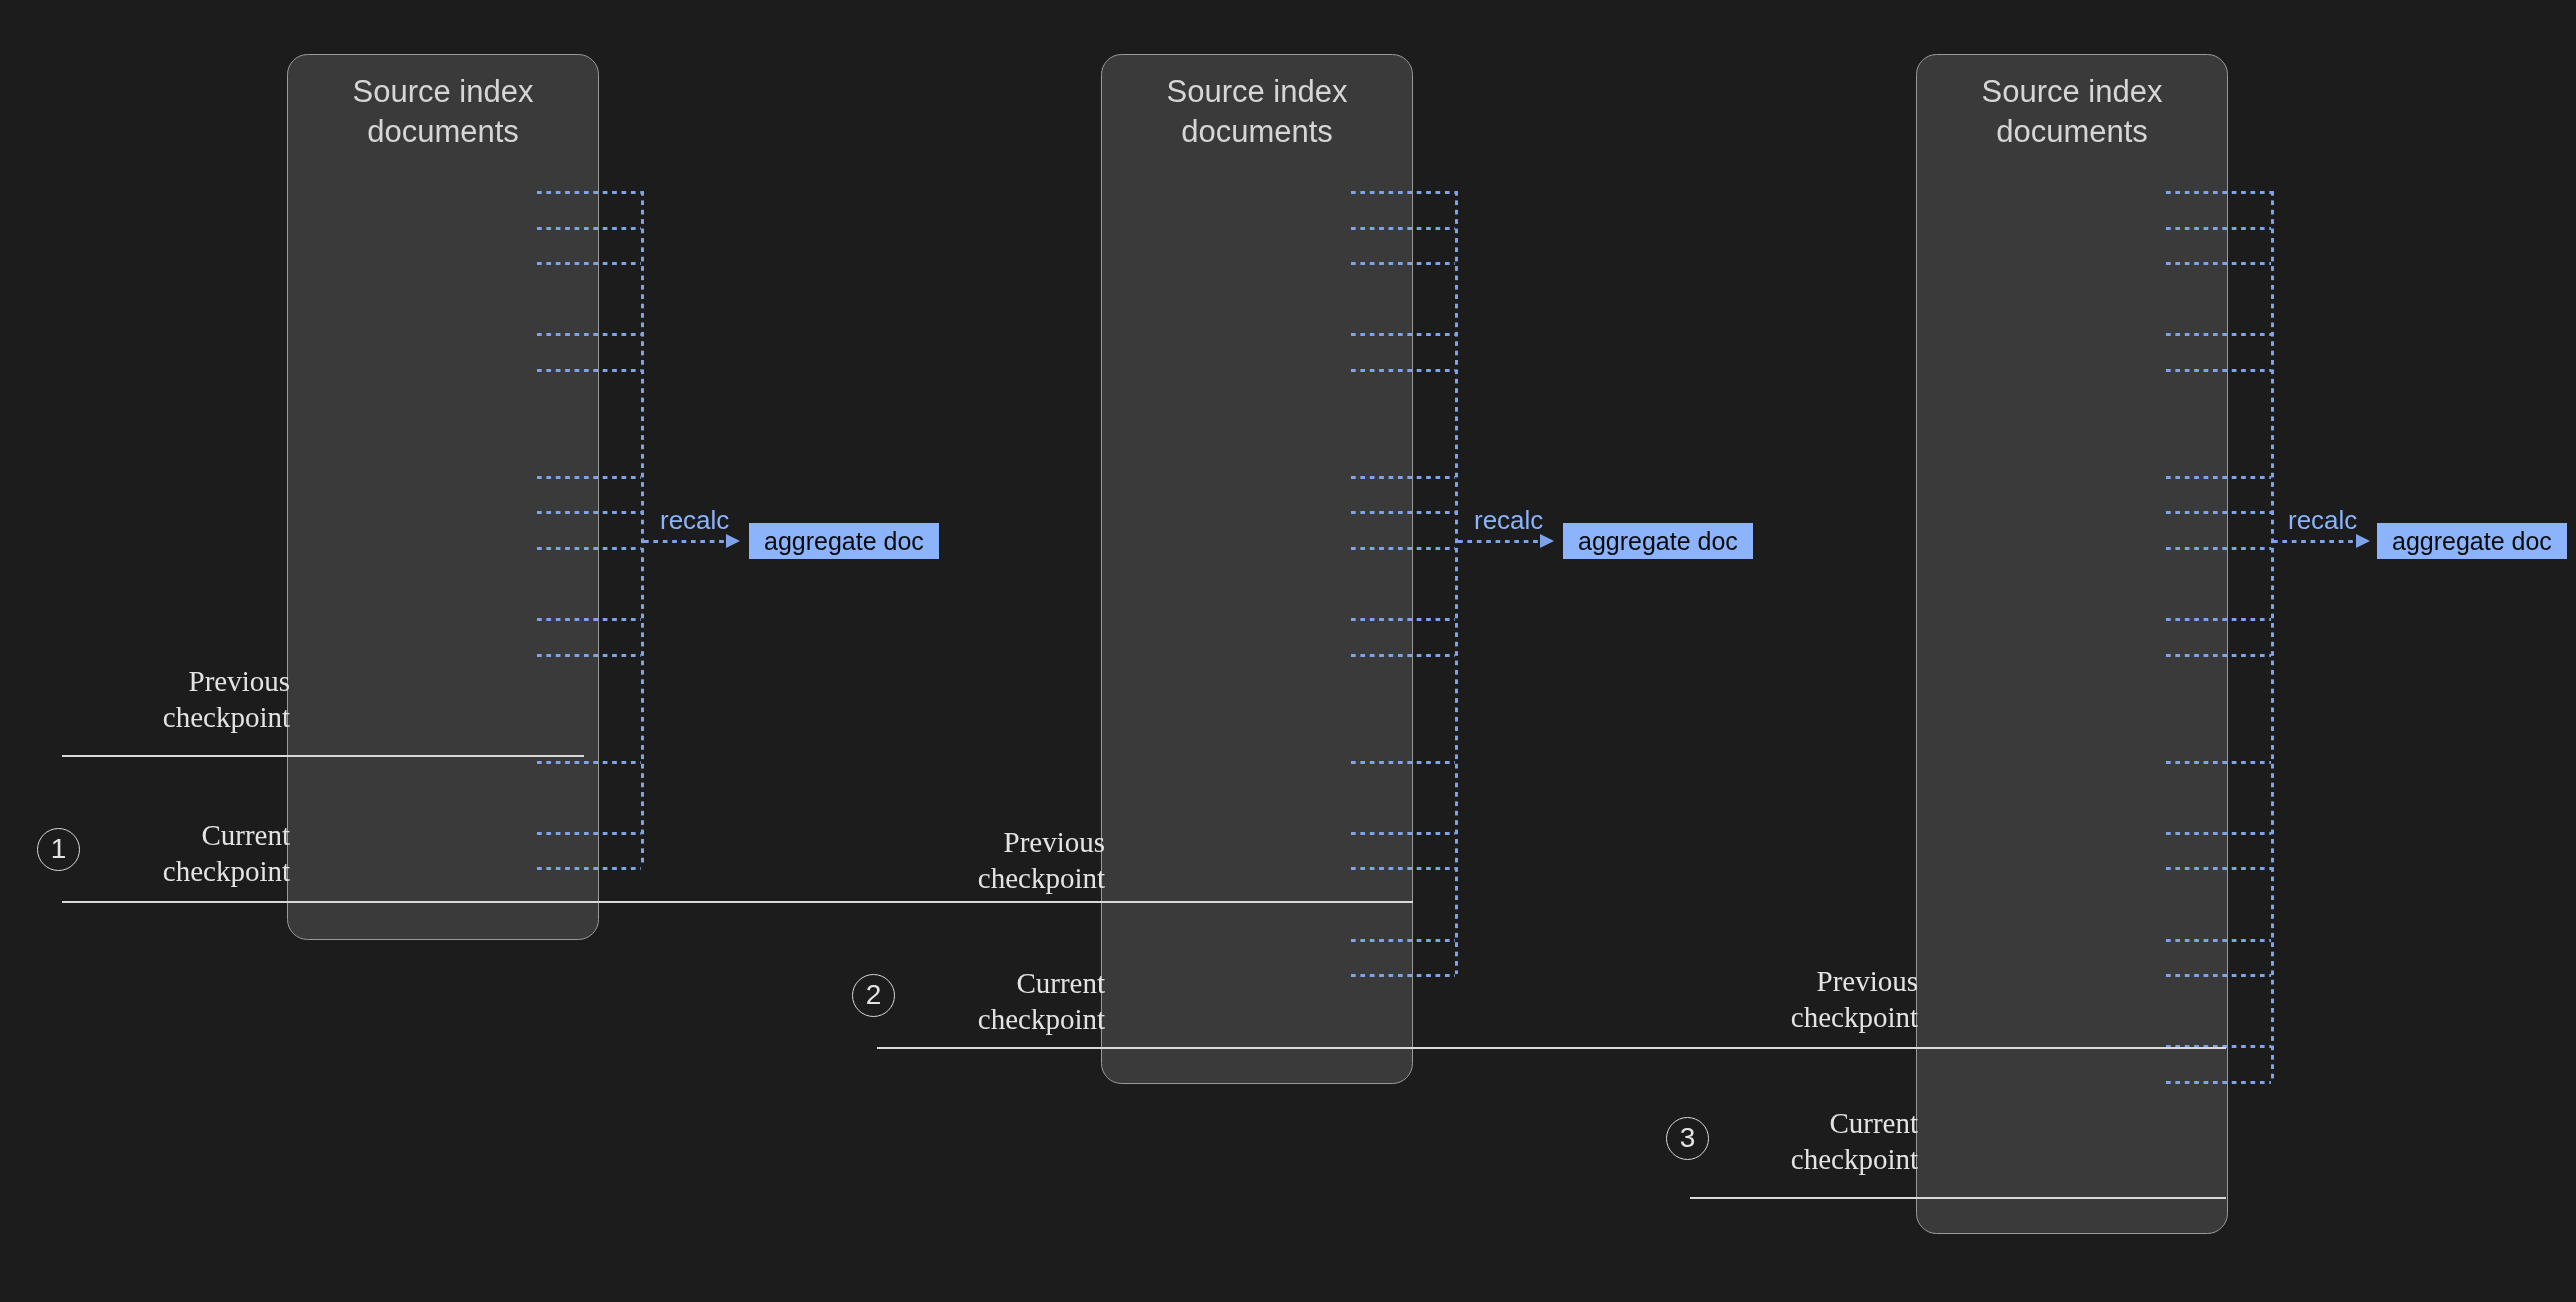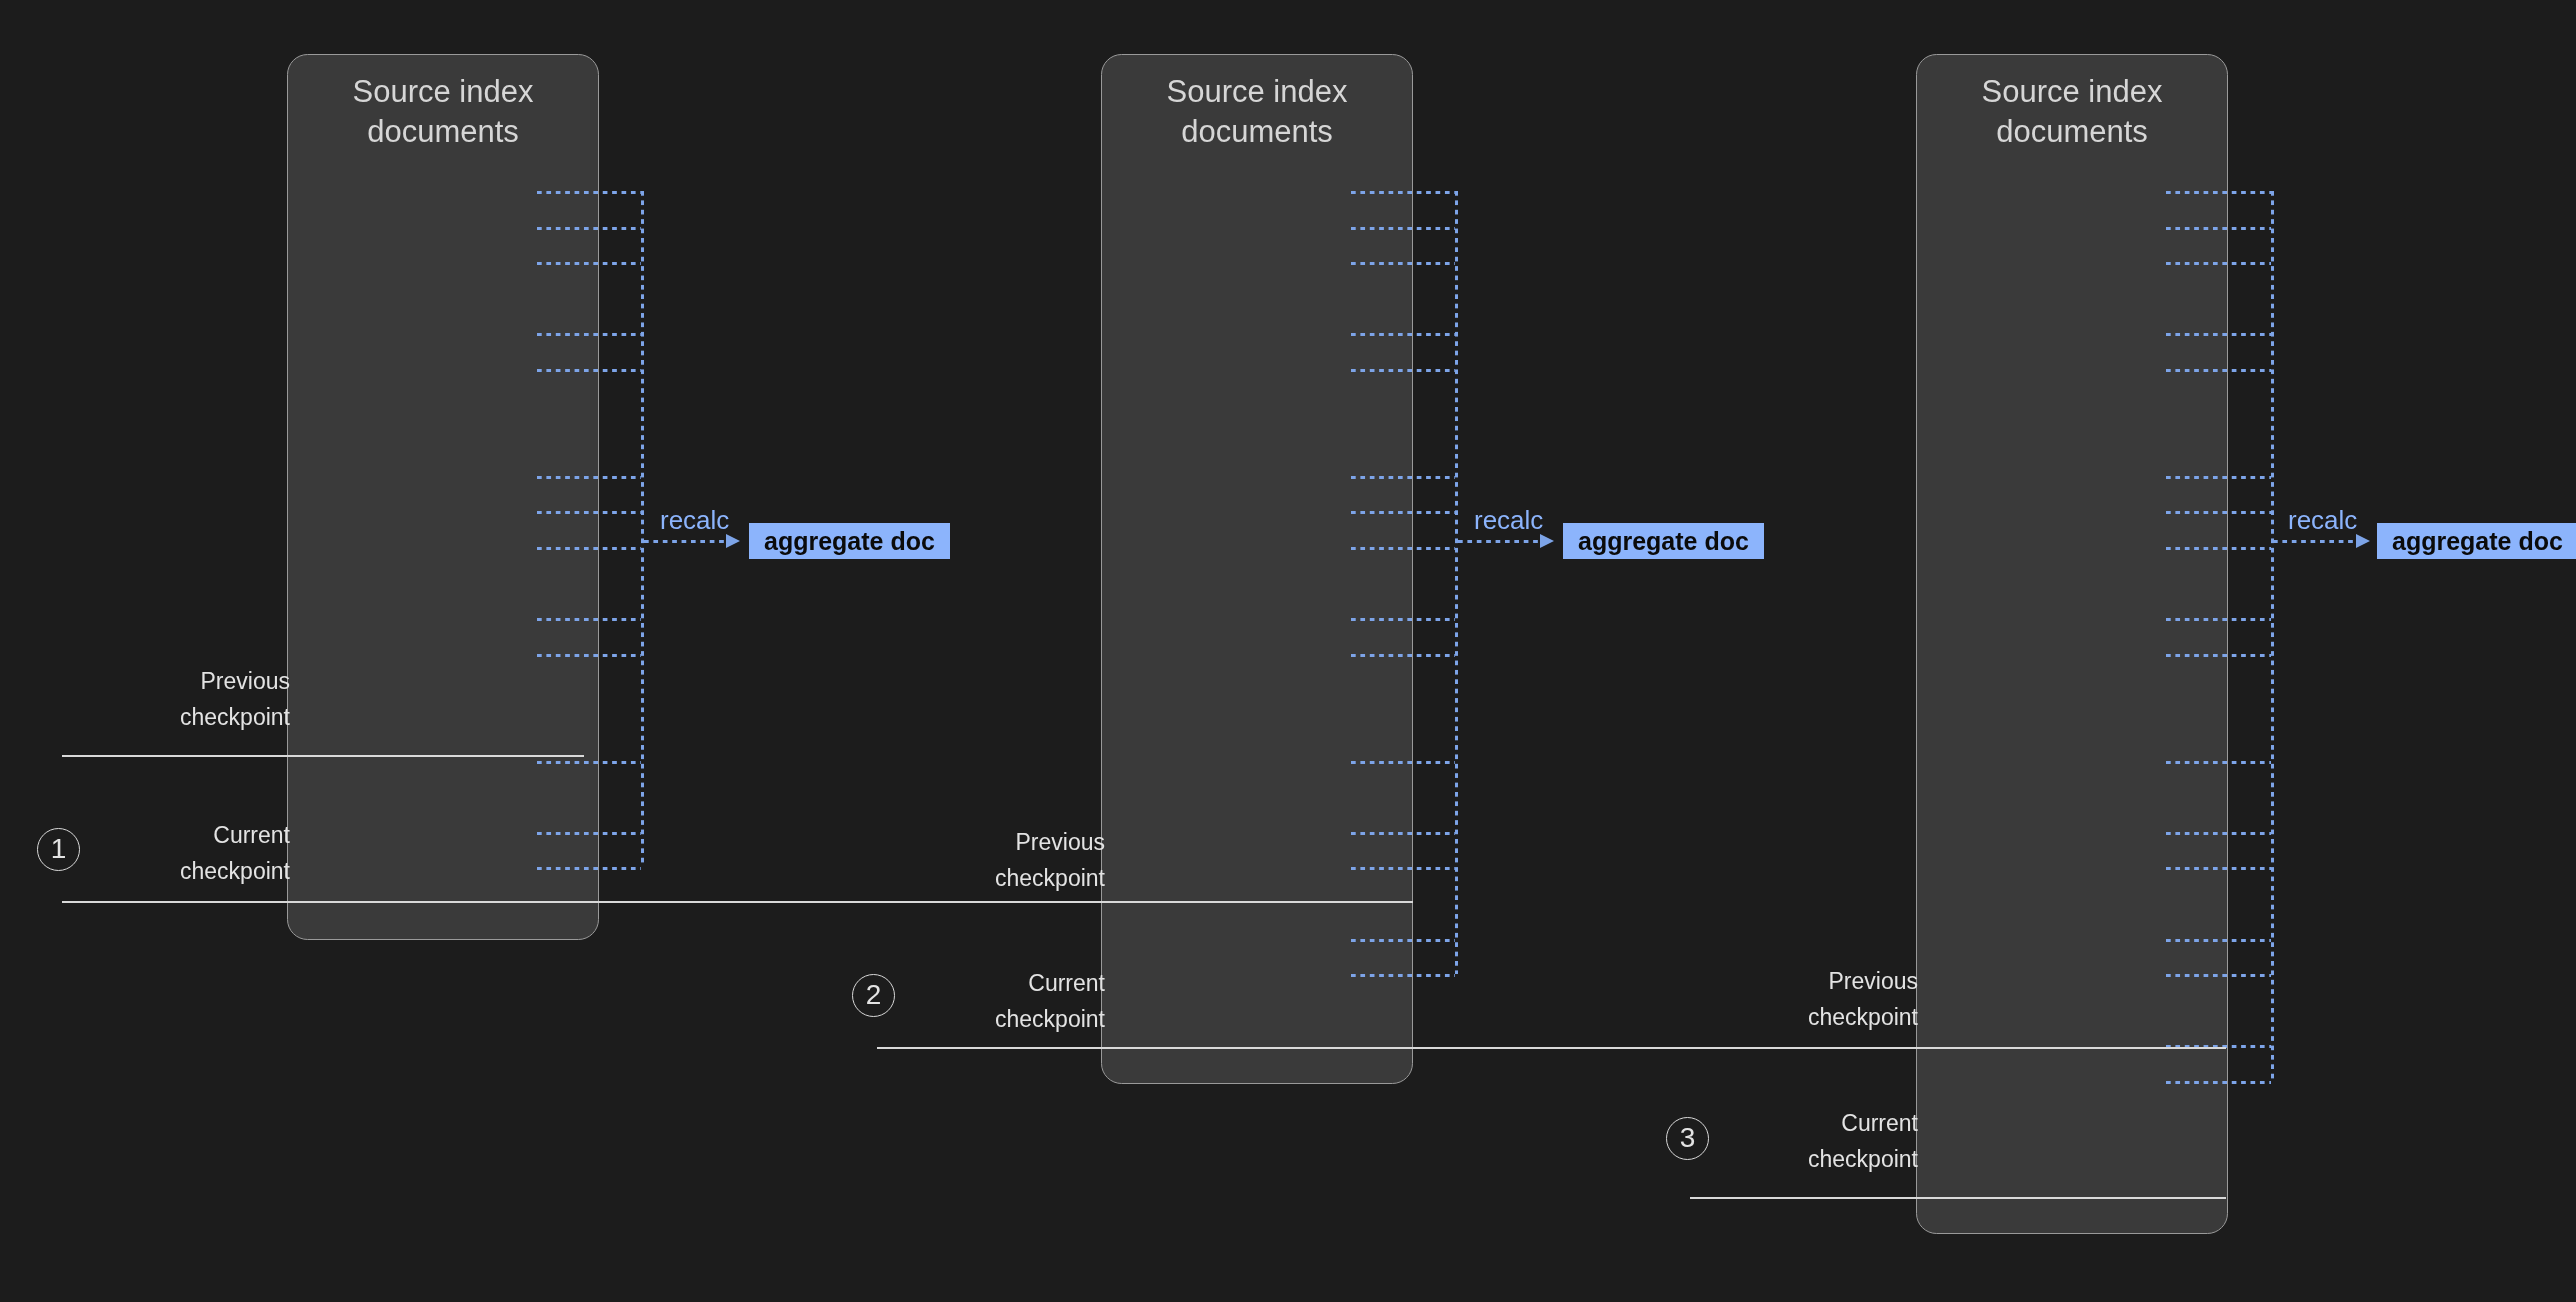--- a/index.html
+++ b/index.html
@@ -59,25 +59,26 @@
   
   .ckline {
     position: absolute;
     height: 1.9px;
     background: #d9d9d9;
     z-index: 6;
   }
   .cklabel {
     position: absolute;
     color: #e3e3e3;
-    font-size: 23px;
+    font-size: 29px;
     line-height: 36px;
     text-align: right;
     white-space: pre-line;
     z-index: 7;
+    font-family: Liberation Serif, serif;
   }
   .circnum {
     position: absolute;
     width: 43px; height: 43px;
     border: 1.9px solid #d8d8d8;
     border-radius: 50%;
     color: #e3e3e3;
     font-size: 28px;
     line-height: 39px;
     text-align: center;
@@ -121,21 +122,20 @@
     position: absolute;
     background: #8cb4fc;
     color: #0b0b0b;
     font-size: 25px;
     line-height: 36px;
     height: 36px;
     text-align: center;
     padding: 0 15px;
     z-index: 4;
     white-space: nowrap;
-    font-weight: bold;
   }
 </style>
 </head>
 <body>
 
 <div id="stage">
     <div class="panel" style="left: 287px; top: 54px; width: 312px; height: 886px;">
       <div class="panel-title">Source index
 documents</div>
     </div>

